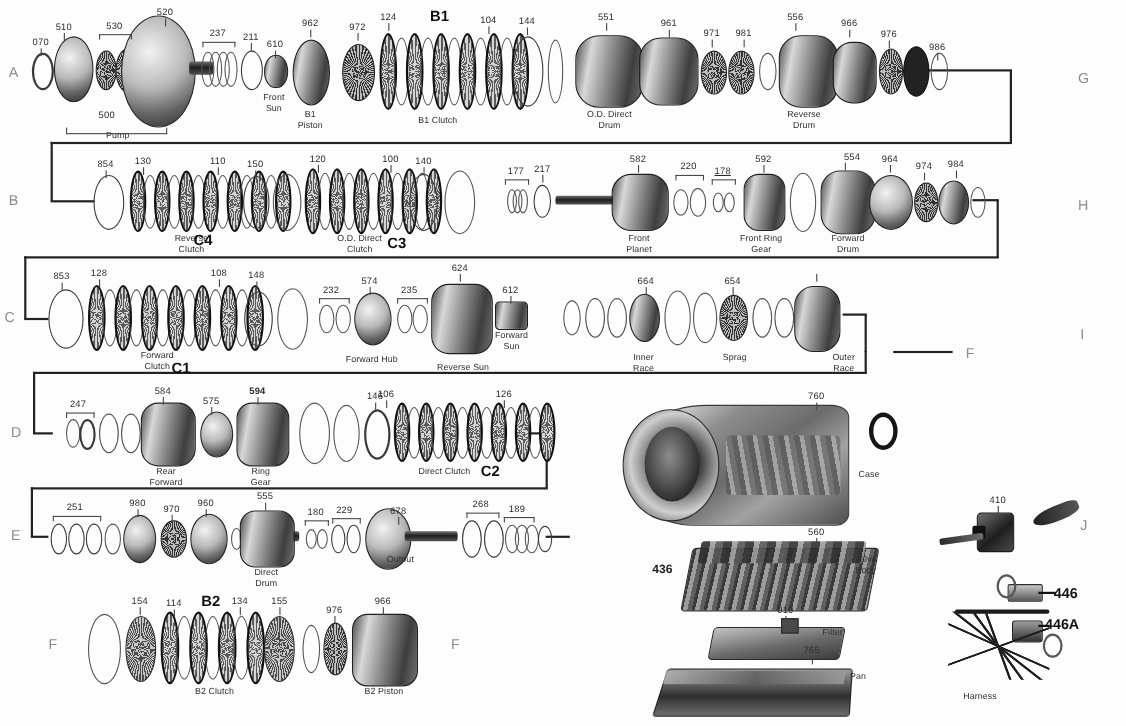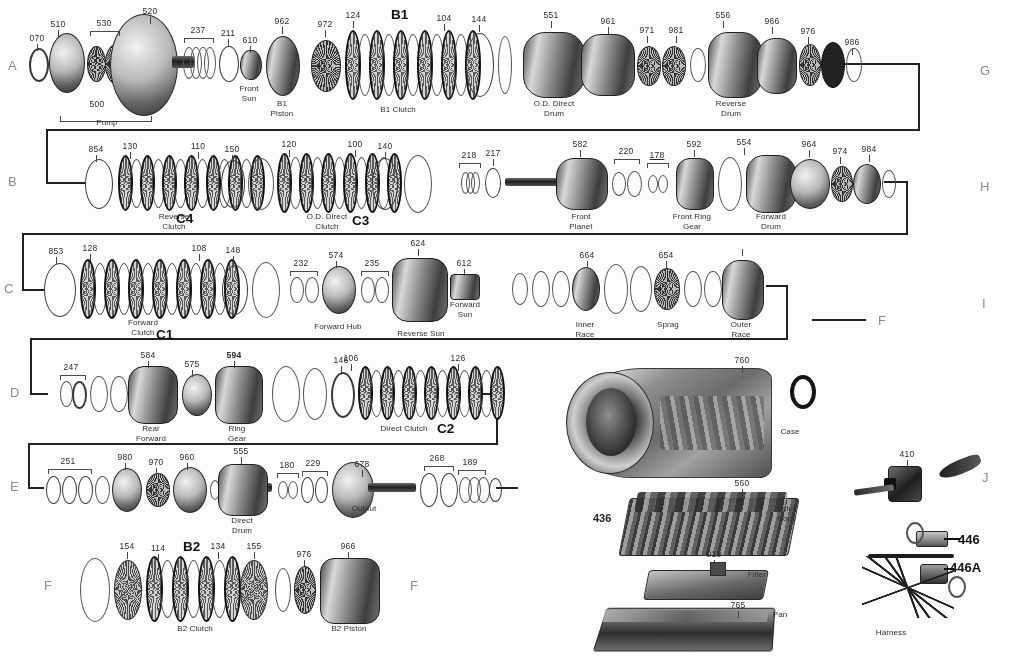--- a/index.html
+++ b/index.html
@@ -247,30 +247,30 @@
   <div class="part drum abs" style="left:853px;top:164px;width:26px;height:38px;border-radius:50%;"></div>
   <div class="part ring thin abs" style="left:882px;top:170px;width:12px;height:26px;"></div>
 
   <div class="abs pn" style="left:82px;top:144px;width:28px;"><span>854</span><i class="stem"></i></div>
   <div class="abs pn" style="left:116px;top:141px;width:28px;"><span>130</span><i class="stem"></i></div>
   <div class="abs pn" style="left:184px;top:141px;width:28px;"><span>110</span><i class="stem"></i></div>
   <div class="abs pn" style="left:218px;top:144px;width:28px;"><span>150</span><i class="stem"></i></div>
   <div class="abs pn" style="left:275px;top:139px;width:28px;"><span>120</span><i class="stem"></i></div>
   <div class="abs pn" style="left:341px;top:139px;width:28px;"><span>100</span><i class="stem"></i></div>
   <div class="abs pn" style="left:371px;top:141px;width:28px;"><span>140</span><i class="stem"></i></div>
-  <div class="abs pn" style="left:456px;top:150px;width:26px;"><span>218</span></div>
+  <div class="abs pn" style="left:456px;top:150px;width:26px;"><span>177</span></div>
   <div class="brk" style="left:459px;top:163px;width:20px;"></div>
   <div class="abs pn" style="left:480px;top:148px;width:26px;"><span>217</span><i class="stem"></i></div>
   <div class="abs pn" style="left:566px;top:139px;width:28px;"><span>582</span><i class="stem"></i></div>
   <div class="abs pn" style="left:613px;top:146px;width:26px;"><span>220</span></div>
   <div class="brk" style="left:614px;top:159px;width:24px;"></div>
   <div class="abs pn" style="left:644px;top:150px;width:26px;text-decoration:underline;"><span>178</span></div>
   <div class="brk" style="left:647px;top:163px;width:20px;"></div>
   <div class="abs pn" style="left:680px;top:139px;width:28px;"><span>592</span><i class="stem"></i></div>
-  <div class="abs pn" style="left:730px;top:137px;width:28px;"><span>554</span><i class="stem"></i></div>
+  <div class="abs pn" style="left:754px;top:137px;width:28px;text-align:right;"><span>554</span><i class="stem"></i></div>
   <div class="abs pn" style="left:795px;top:139px;width:28px;"><span>964</span><i class="stem"></i></div>
   <div class="abs pn" style="left:826px;top:146px;width:28px;"><span>974</span><i class="stem"></i></div>
   <div class="abs pn" style="left:855px;top:144px;width:28px;"><span>984</span><i class="stem"></i></div>
 
   <div class="abs cap" style="left:144px;top:212px;width:60px;">Reverse
 Clutch</div>
   <div class="abs cap" style="left:292px;top:212px;width:70px;">O.D. Direct
 Clutch</div>
   <div class="abs cap" style="left:552px;top:212px;width:58px;">Front
 Planet</div>
@@ -334,21 +334,21 @@
 
   <div class="abs cap" style="left:112px;top:318px;width:62px;">Forward
 Clutch</div>
   <div class="abs cap" style="left:302px;top:322px;width:72px;">Forward Hub</div>
   <div class="abs cap" style="left:386px;top:329px;width:70px;">Reverse Sun</div>
   <div class="abs cap" style="left:442px;top:300px;width:46px;">Forward
 Sun</div>
   <div class="abs cap" style="left:562px;top:320px;width:46px;">Inner
 Race</div>
   <div class="abs cap" style="left:648px;top:320px;width:40px;">Sprag</div>
-  <div class="abs cap" style="left:718px;top:320px;width:46px;text-align:center;">Outer
+  <div class="abs cap" style="left:744px;top:320px;width:46px;text-align:center;">Outer
 Race</div>
   <div class="abs bigcode" style="left:156px;top:327px;">C1</div>
 
   <div class="part ring thin abs" style="left:60px;top:381px;width:11px;height:24px;"></div>
   <div class="part ring abs" style="left:72px;top:381px;width:11px;height:24px;border-width:2.4px;"></div>
   <div class="part ring thin abs" style="left:90px;top:376px;width:16px;height:34px;"></div>
   <div class="part ring thin abs" style="left:110px;top:376px;width:16px;height:34px;"></div>
   <div class="part drum abs" style="left:128px;top:366px;width:48px;height:56px;border-radius:16px;"></div>
   <div class="part hub abs" style="left:182px;top:374px;width:28px;height:40px;"></div>
   <div class="part drum abs" style="left:215px;top:366px;width:46px;height:56px;border-radius:14px;"></div>
@@ -484,21 +484,21 @@
   <div class="photo filt" style="left:646px;top:570px;width:118px;height:28px;border-radius:4px;transform:skewX(-11deg);"></div>
   <div class="photo" style="left:710px;top:562px;width:14px;height:12px;background:#4a4a4a;border:1px solid #2a2a2a;"></div>
   <div class="abs pn" style="left:700px;top:549px;width:28px;"><span>010</span><i class="stem"></i></div>
   <div class="abs cap" style="left:740px;top:570px;width:34px;">Filter</div>
 
   <div class="photo pan" style="left:600px;top:606px;width:172px;height:44px;
               border-radius:3px;transform:skewX(-11deg) perspective(220px) rotateX(18deg);"></div>
   <div class="photo" style="left:604px;top:610px;width:164px;height:12px;
               background:linear-gradient(90deg,#b4b4b4,#5e5e5e,#9e9e9e);
               transform:skewX(-11deg);opacity:.8;"></div>
-  <div class="abs pn" style="left:724px;top:586px;width:28px;margin-top:14px;"><span>765</span><i class="stem"></i></div>
+  <div class="abs pn" style="left:724px;top:586px;width:28px;"><span>765</span><i class="stem"></i></div>
   <div class="abs cap" style="left:764px;top:610px;width:32px;">Pan</div>
 
   <div class="photo" style="left:888px;top:466px;width:32px;height:34px;
               background:linear-gradient(140deg,#6f6f6f,#1e1e1e 55%,#4a4a4a);
               border:1px solid #1a1a1a;border-radius:4px;"></div>
   <div class="photo" style="left:884px;top:478px;width:12px;height:12px;background:#111;border-radius:2px;"></div>
   <div class="abs pn" style="left:893px;top:449px;width:28px;"><span>410</span><i class="stem"></i></div>
 
   <div class="photo" style="left:854px;top:487px;width:40px;height:6px;
               background:linear-gradient(90deg,#2a2a2a,#6f6f6f);

